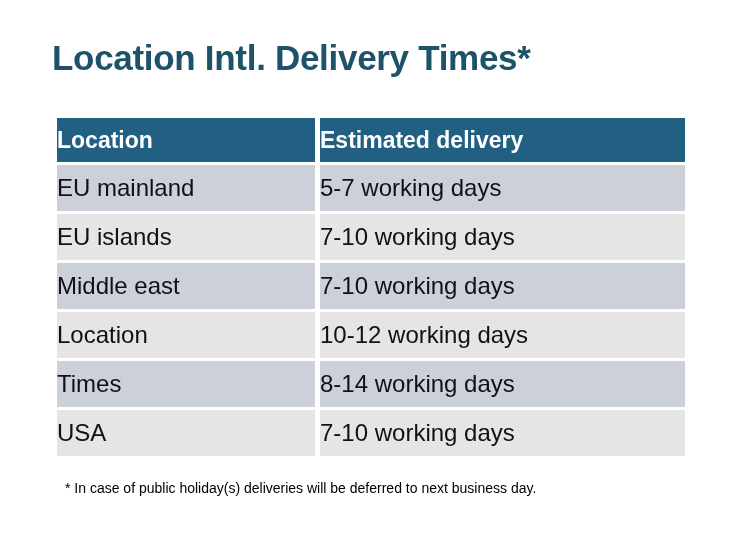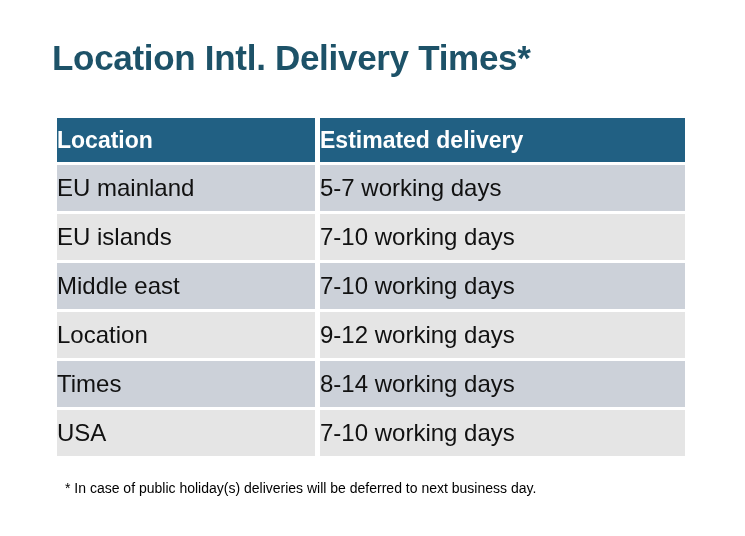--- a/index.html
+++ b/index.html
@@ -107,21 +107,21 @@
       <tr class="row-even">
         <td class="td-cell">EU islands</td>
         <td class="td-cell">7-10 working days</td>
       </tr>
       <tr class="row-odd">
         <td class="td-cell">Middle east</td>
         <td class="td-cell">7-10 working days</td>
       </tr>
       <tr class="row-even">
         <td class="td-cell">Location</td>
-        <td class="td-cell">9-12 working days</td>
+        <td class="td-cell">10-12 working days</td>
       </tr>
       <tr class="row-odd">
         <td class="td-cell">Times</td>
         <td class="td-cell">8-14 working days</td>
       </tr>
       <tr class="row-even">
         <td class="td-cell">USA</td>
         <td class="td-cell">7-10 working days</td>
       </tr>
     </tbody>

